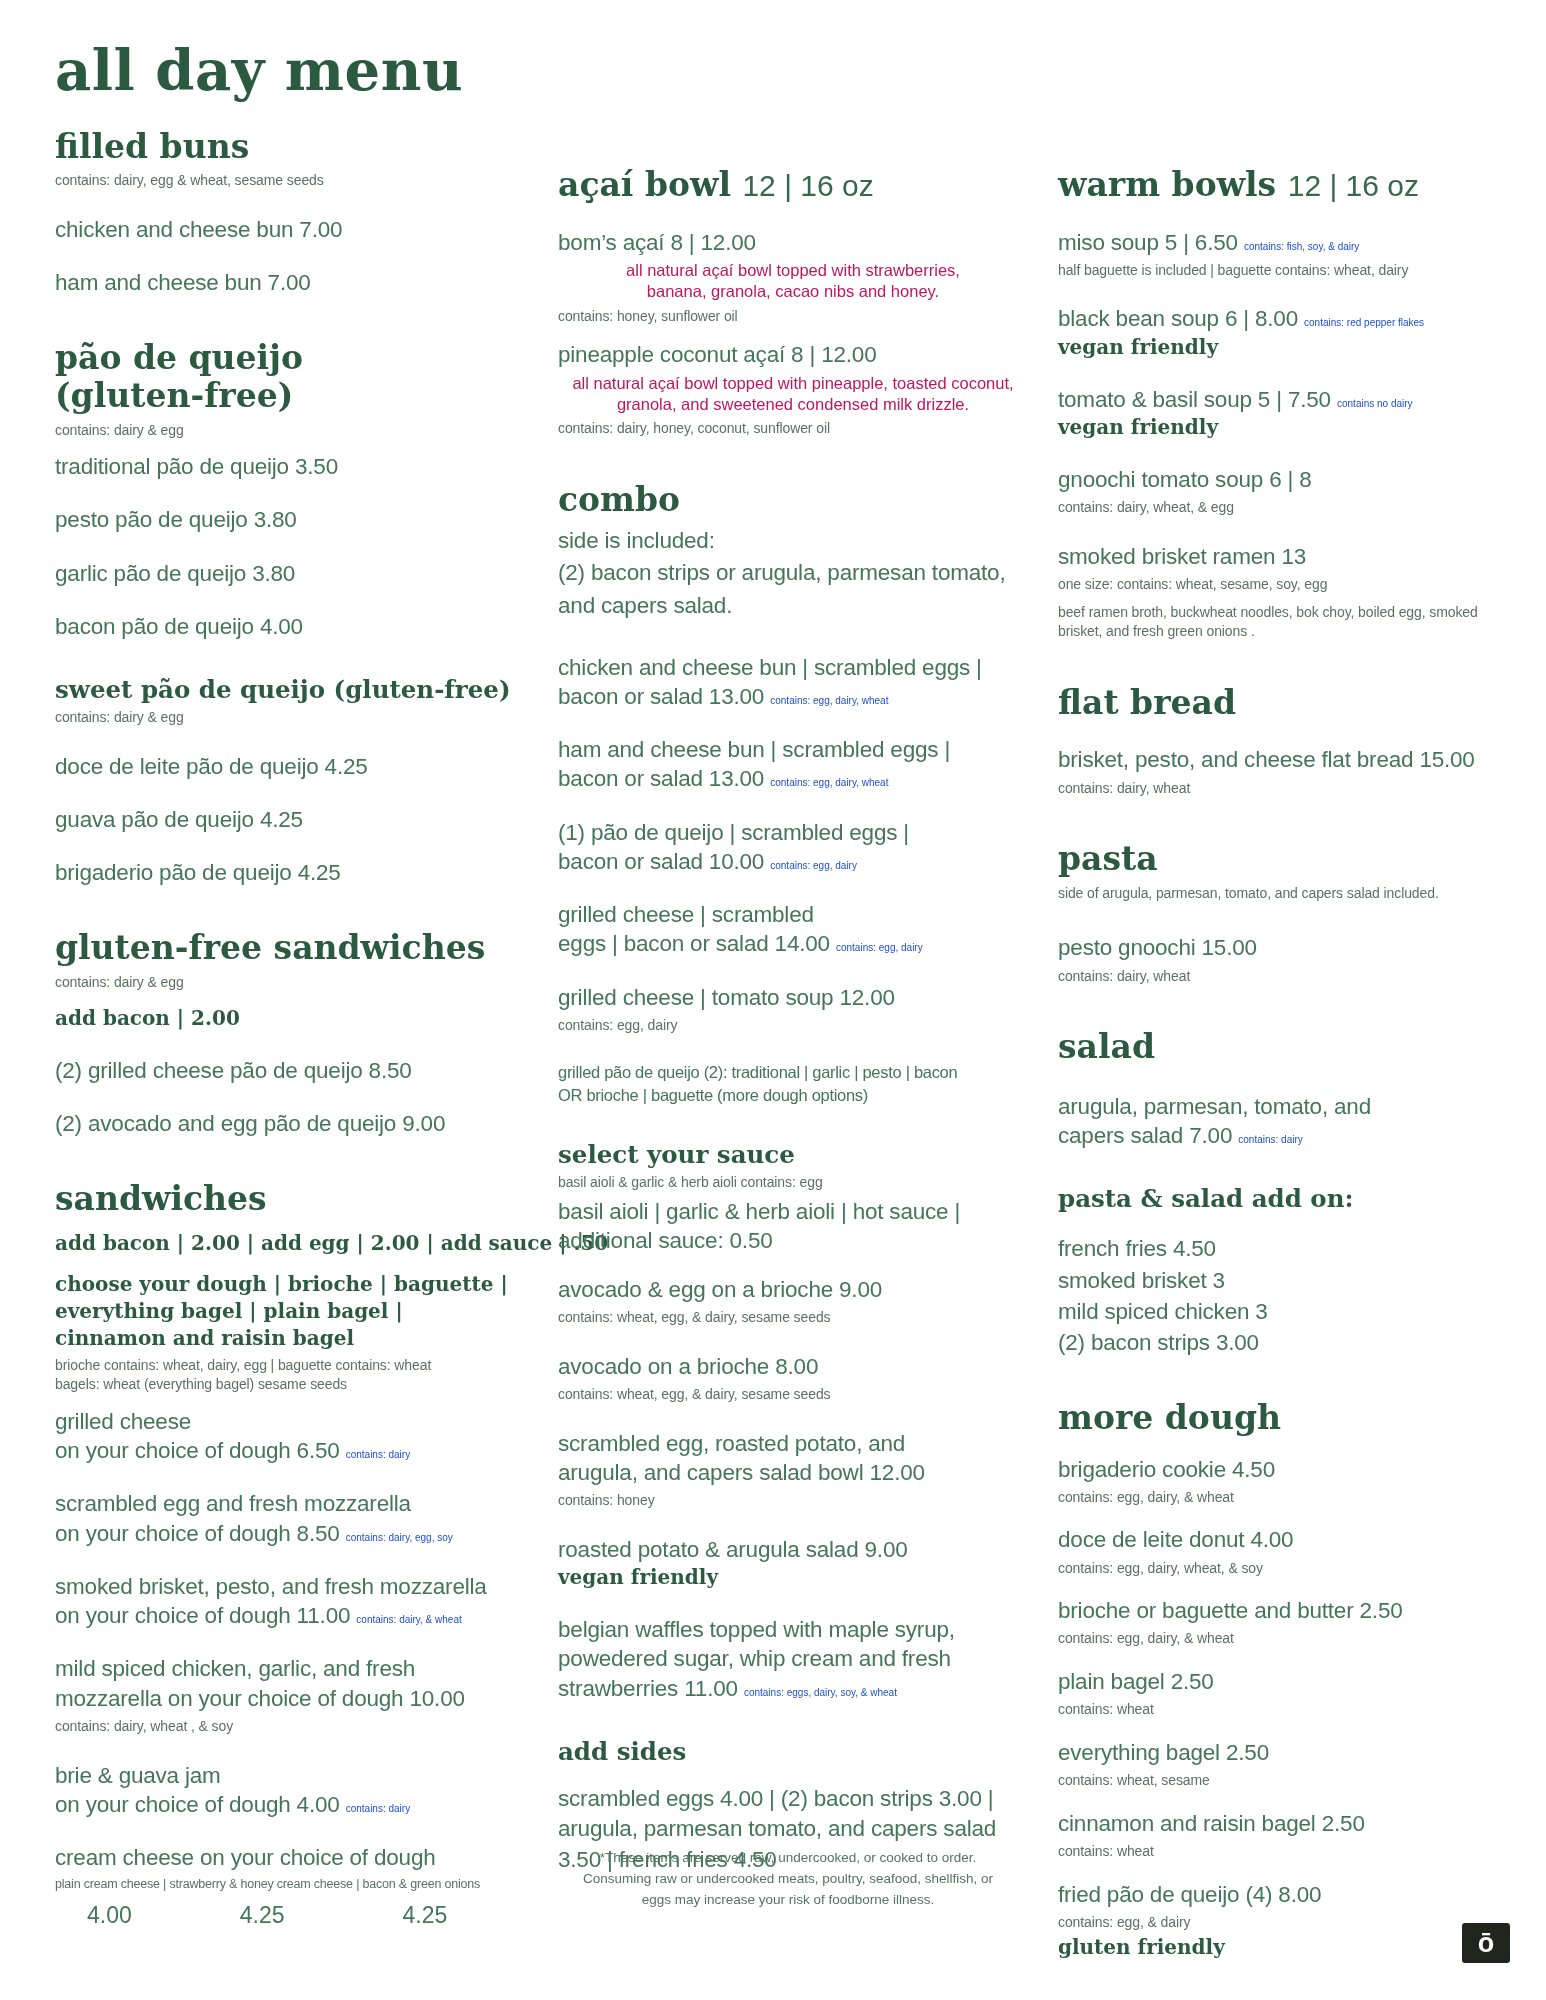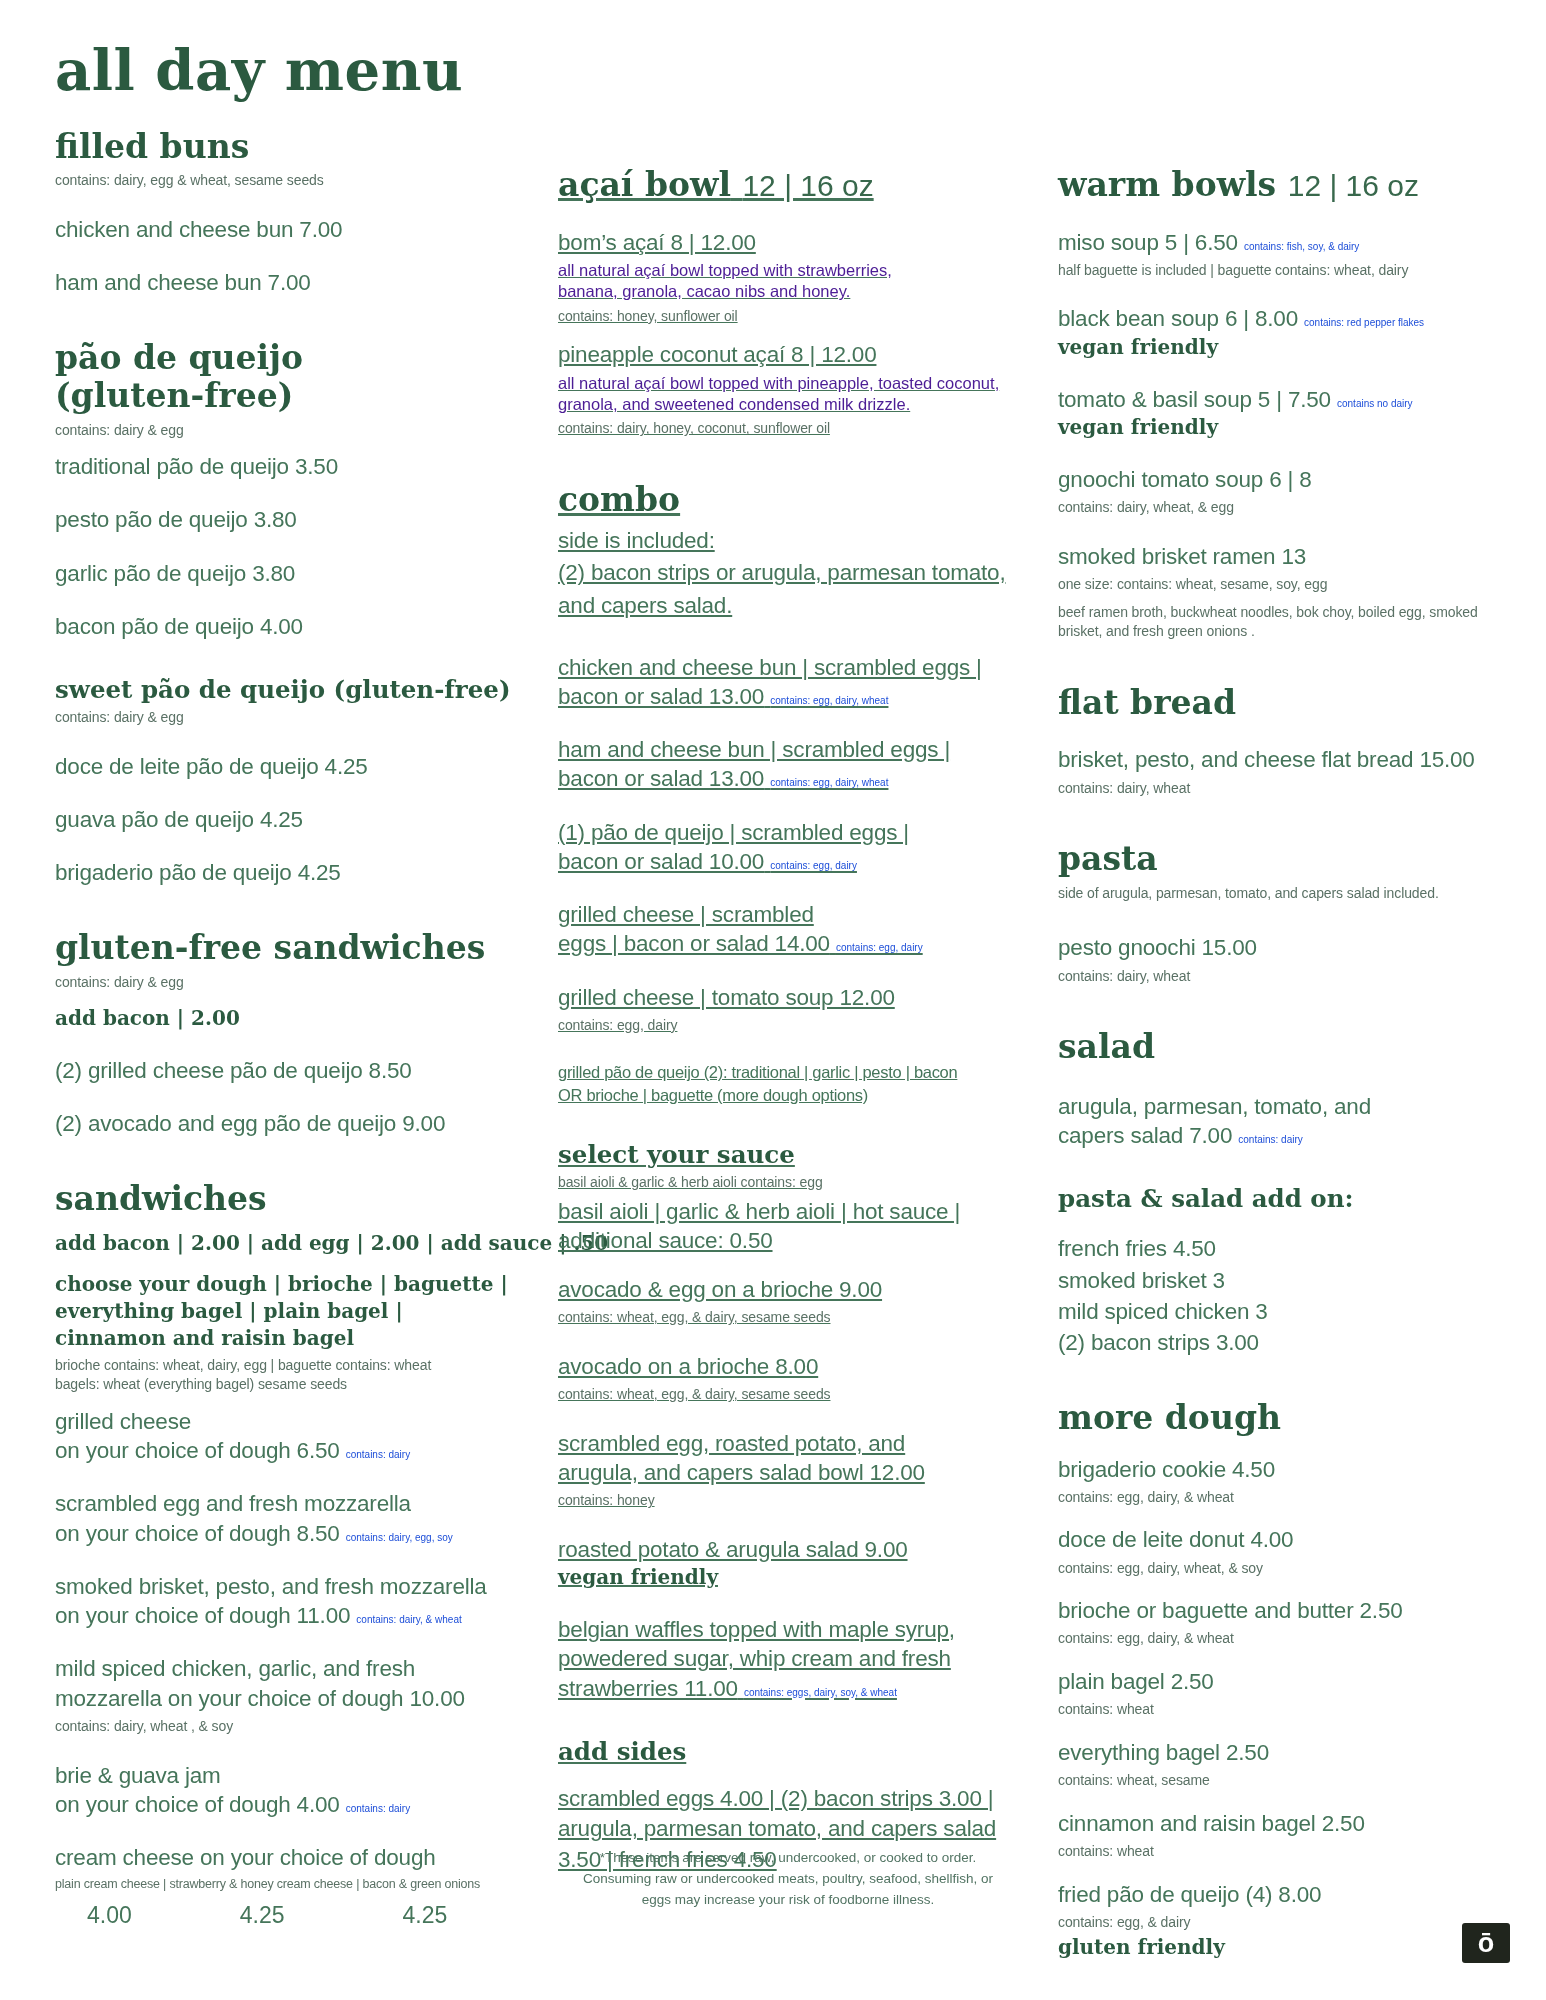--- a/index.html
+++ b/index.html
@@ -3,21 +3,21 @@
 <meta charset="utf-8">
 <style>
   html,body{margin:0;padding:0;}
   body{
     width:1546px;height:2000px;position:relative;background:#ffffff;
     font-family:"Liberation Sans","DejaVu Sans",sans-serif;
     color:#45755a;overflow:hidden;
   }
   .col{position:absolute;top:0;}
   .col-left{left:55px;width:470px;}
-  .col-mid{left:558px;width:470px;height:1928px;text-decoration:underline;}
+  .col-mid{left:558px;width:470px;height:1928px;}
   .col-right{left:1058px;width:468px;}
   .title{
     font-family:"DejaVu Serif","Liberation Serif",serif;font-weight:bold;
     color:#2b5a40;font-size:56px;line-height:1.1;margin:40px 0 22px;letter-spacing:.5px;
     white-space:nowrap;
   }
   .h2{
     font-family:"DejaVu Serif","Liberation Serif",serif;font-weight:bold;
     color:#2b5a40;font-size:33px;line-height:1.14;margin:42px 0 6px;white-space:nowrap;
   }
@@ -31,21 +31,21 @@
   }
   .mt-first{margin-top:166px;}
   .mt-col1-first{margin-top:26px;}
   .note{
     font-family:"DejaVu Serif","Liberation Serif",serif;font-weight:bold;
     color:#2b5a40;font-size:20px;line-height:1.35;margin:12px 0 4px;white-space:nowrap;
   }
   .item{font-size:22.5px;line-height:1.3;margin:24px 0 0;letter-spacing:-0.2px;white-space:nowrap;}
   .item-compact{font-size:22.5px;line-height:1.25;margin:3px 0 0;letter-spacing:-0.2px;white-space:nowrap;}
   .small-item{font-size:16.5px;line-height:1.35;margin:26px 0 0;letter-spacing:-0.3px;white-space:nowrap;color:#45755a;}
-  .desc{font-size:16.5px;line-height:1.3;margin:3px 0 0;color:#4c1d95;white-space:nowrap;}
+  .desc{font-size:16.5px;line-height:1.3;margin:3px 0 0;color:#be185d;white-space:nowrap;text-align:center;}
   .fine{font-size:14px;line-height:1.4;margin:4px 0 0;color:#5a7165;letter-spacing:-0.1px;white-space:nowrap;}
   .fine-tight{font-size:12.5px;letter-spacing:-0.2px;}
   .tail{font-size:10px;color:#1d4ed8;letter-spacing:0;}
   .prices{margin:8px 0 0;font-size:23px;white-space:nowrap;}
   .prices .p1{margin-left:32px;}
   .prices .p2{margin-left:108px;}
   .prices .p3{margin-left:118px;}
   .footnote{
     position:absolute;top:1848px;left:0;width:460px;text-align:center;
     font-size:13.5px;line-height:1.55;color:#527463;

